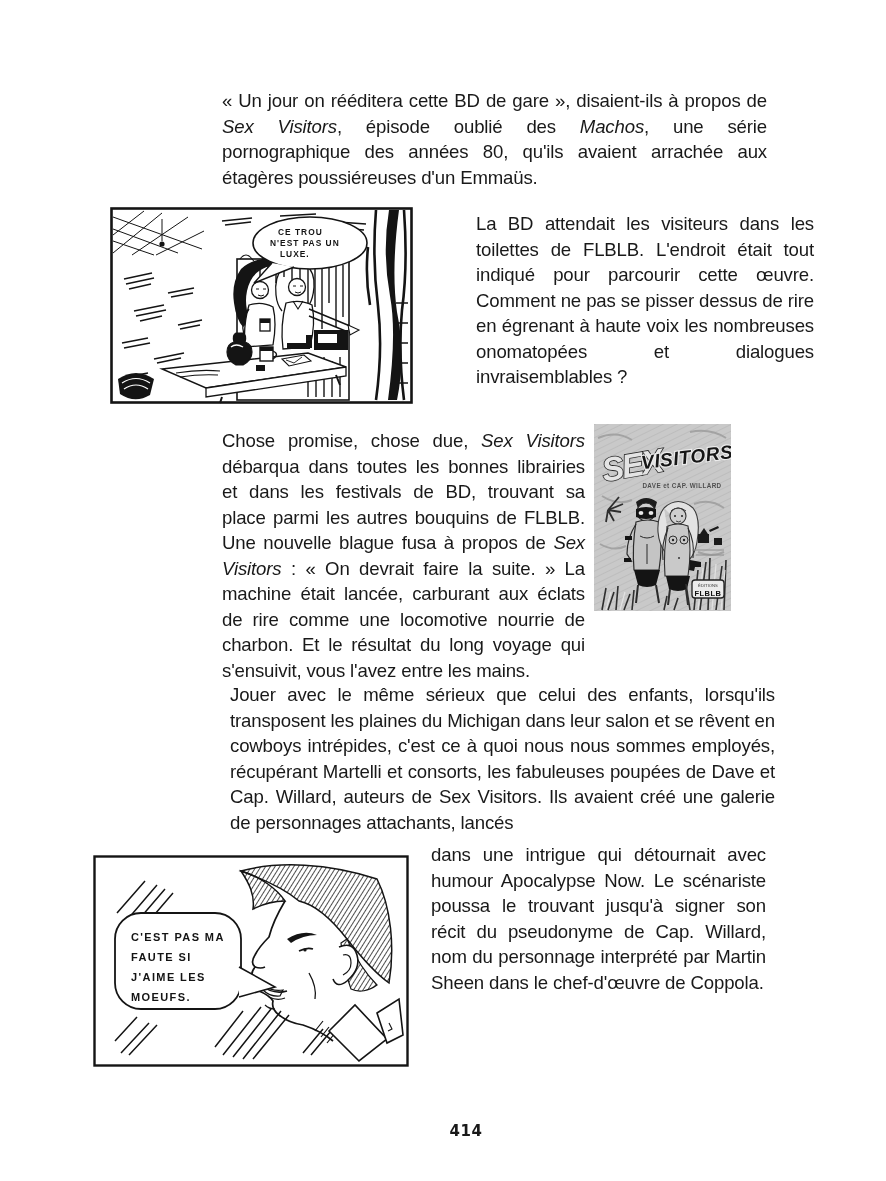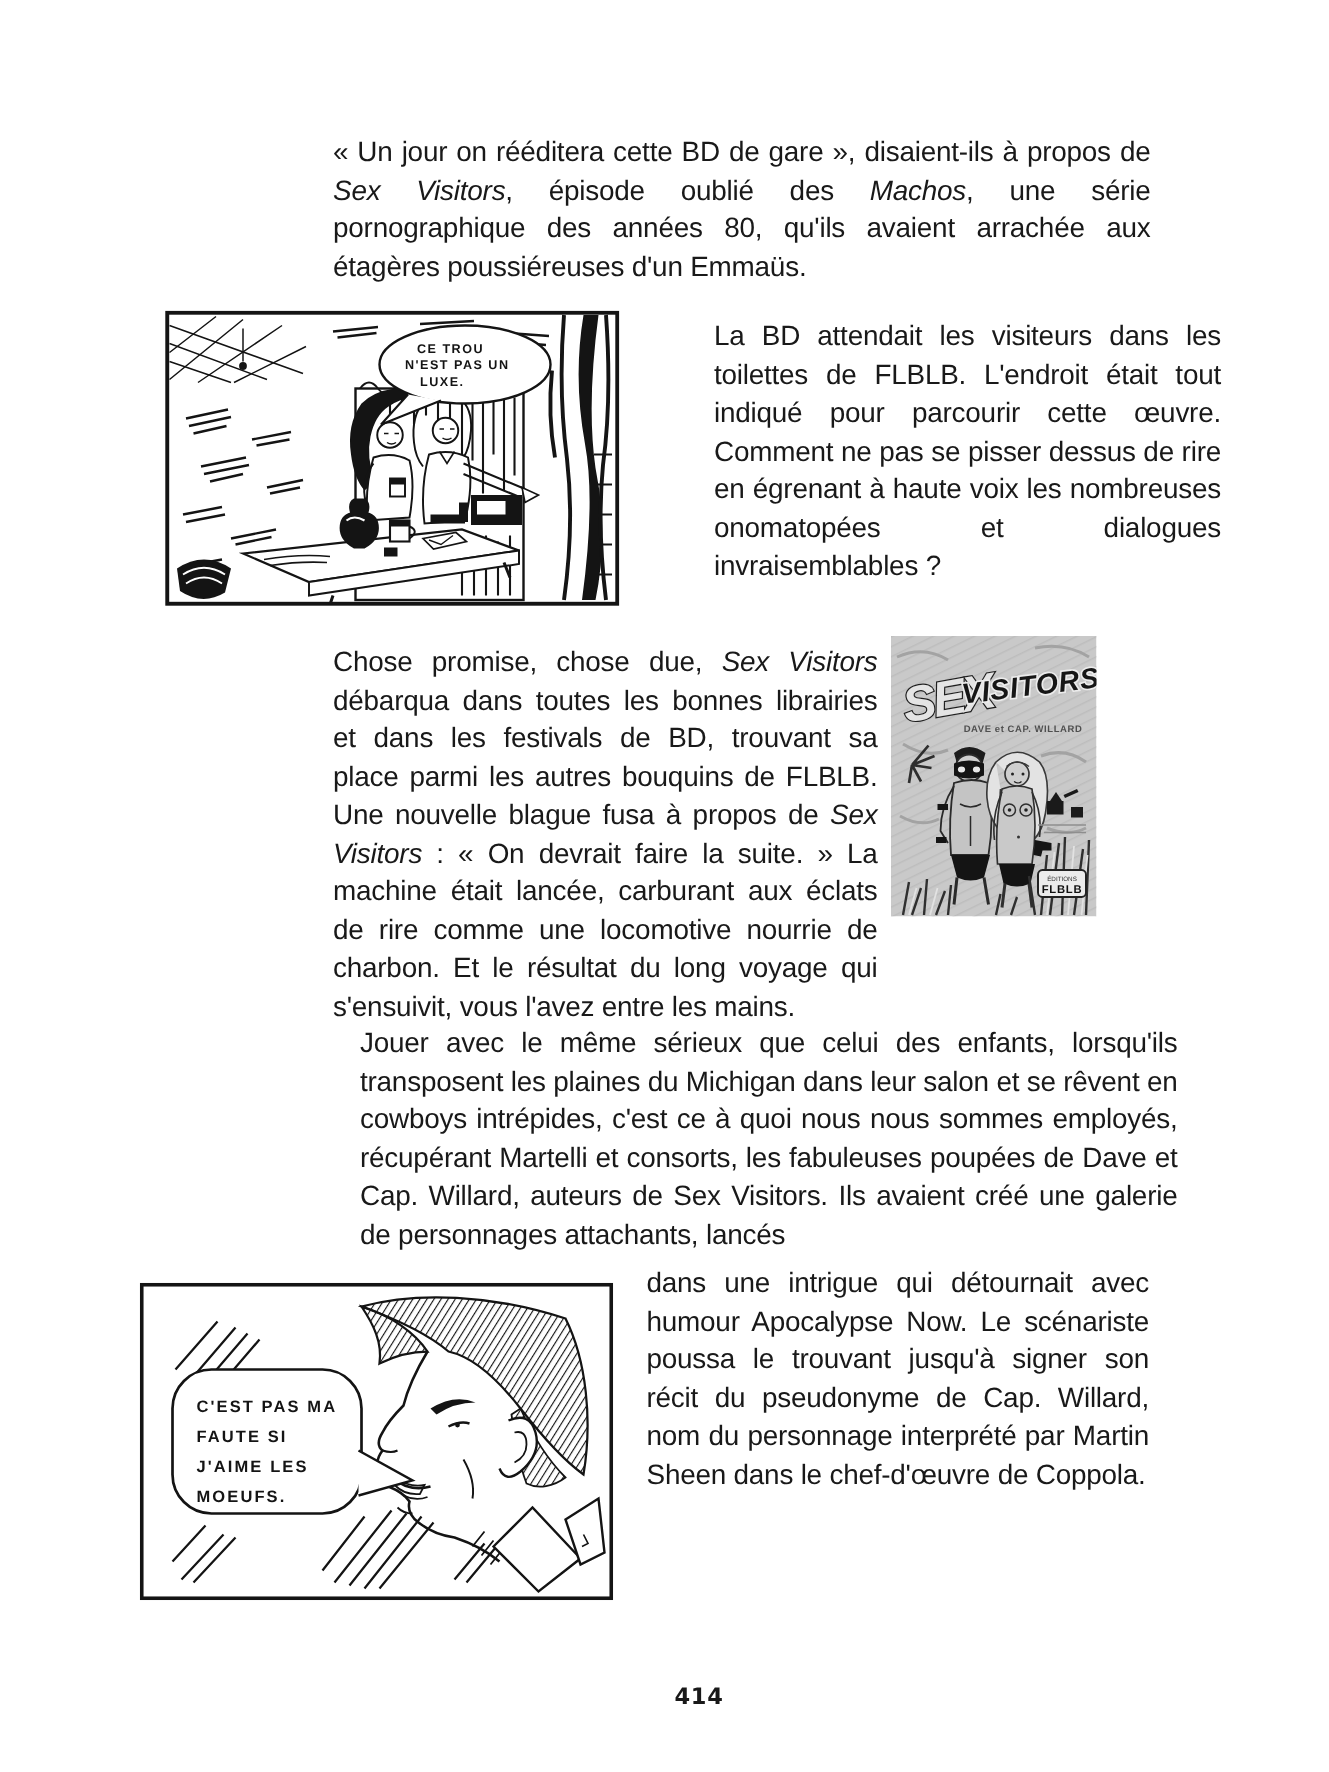--- a/index.html
+++ b/index.html
@@ -210,21 +210,21 @@
       <path d="M12 186 l5 -18 M26 186 l5 -18 M104 186 l5 -42 M118 186 l4 -46 M127 186 l4 -40"></path>
     </g>
 
     <g>
       <rect x="98" y="156" width="32" height="18" rx="3" fill="#ececec" stroke="#222222" stroke-width="1.3"></rect>
       <text x="114" y="163" text-anchor="middle" font-size="4.2" font-family="Liberation Sans, sans-serif" fill="#333333">ÉDITIONS</text>
       <text x="114" y="171.5" text-anchor="middle" font-size="7.5" font-weight="bold" font-family="Liberation Sans, sans-serif" fill="#111111" letter-spacing="0.5">FLBLB</text>
     </g>
   </svg>
 
-  <div class="para" style="left:240px; top:682px; width:545px;">
+  <div class="para" style="left:230px; top:682px; width:545px;">
     <span>Jouer avec le même sérieux que celui des enfants, lorsqu'ils transposent les plaines du Michigan dans leur salon et se rêvent en cowboys intrépides, c'est ce à quoi nous nous sommes employés, récupérant Martelli et consorts, les fabuleuses poupées de Dave et Cap. Willard, auteurs de Sex Visitors. Ils avaient créé une galerie de personnages attachants, lancés</span>
   </div>
 
   <svg class="art" style="left:93px; top:855px;" width="316" height="212" viewBox="0 0 316 212">
     <defs>
       <pattern id="hh2" width="4" height="4" patternUnits="userSpaceOnUse" patternTransform="rotate(32)">
         <line x1="0" y1="0" x2="0" y2="4" stroke="#141414" stroke-width="1.5"></line>
       </pattern>
     </defs>
     <rect x="1.5" y="1.5" width="313" height="209" fill="#ffffff" stroke="#141414" stroke-width="2.4"></rect>

